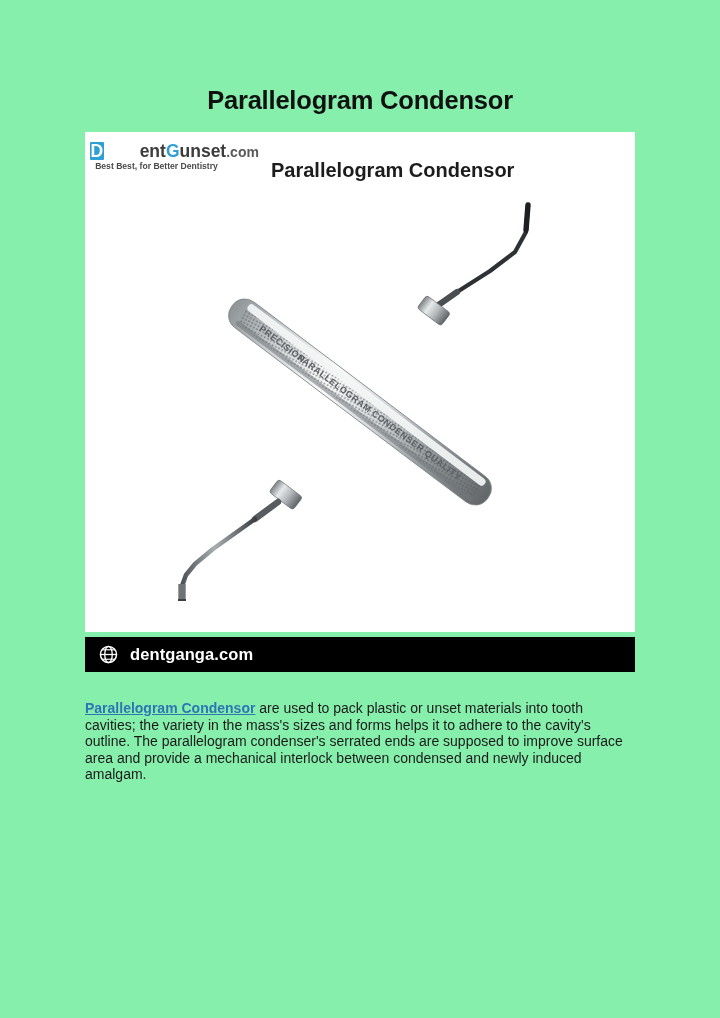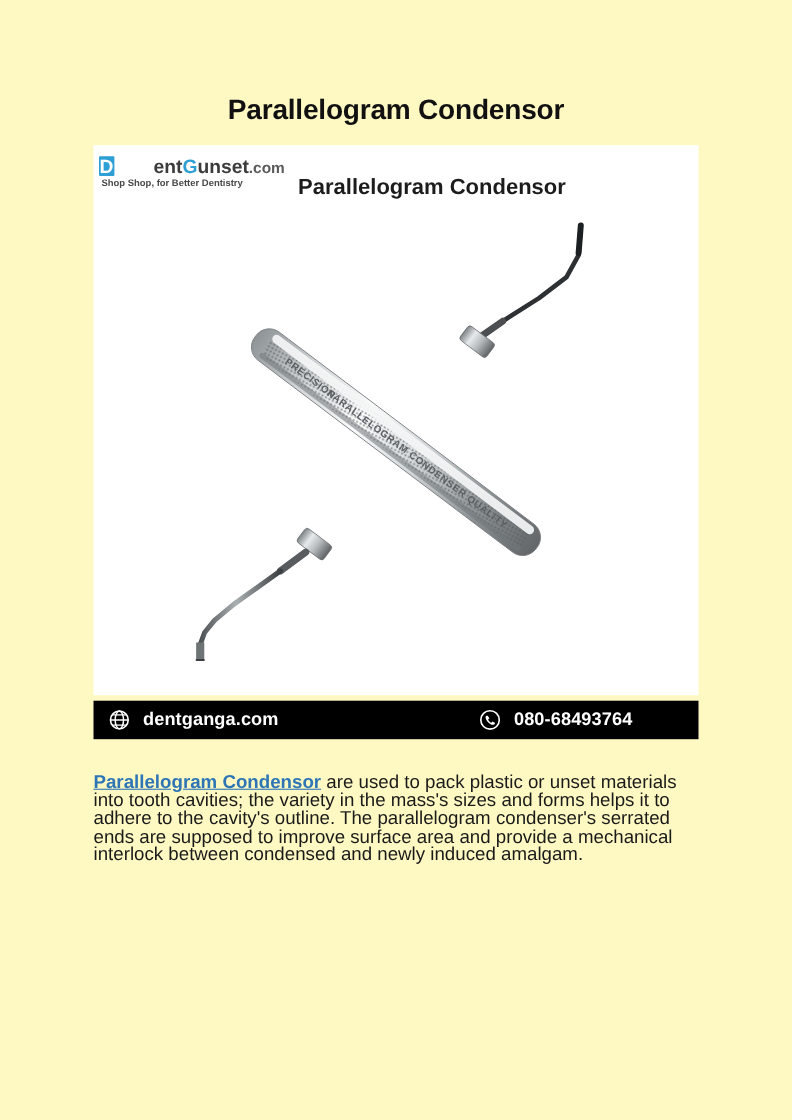--- a/index.html
+++ b/index.html
@@ -11,21 +11,21 @@
     width: 720px;
     height: 1018px;
     position: relative;
     font-family: "Liberation Sans", sans-serif;
     overflow: hidden;
   }
 
   .page {
     position: absolute;
     inset: 0;
-    background: #fef9c3;
+    background: #86efac;
   }
 
   
   .page-title {
     position: absolute;
     left: 0;
     right: 0;
     top: 86px;
     text-align: center;
     font-size: 25.5px;
@@ -144,21 +144,21 @@
     white-space: nowrap;
     font-family: "Liberation Sans", sans-serif;
   }
 
   
   .body-copy {
     position: absolute;
     left: 85px;
     top: 686px;
     width: 540px;
-    font-size: 17px;
+    font-size: 14px;
     line-height: 16.5px;
     color: #1a1a1a;
     text-align: left;
     font-family: "Liberation Sans", sans-serif;
   }
   .body-link {
     color: #2e75b6;
     font-weight: bold;
     text-decoration: underline;
     cursor: pointer;
@@ -168,21 +168,21 @@
 <body>
 
 <div class="page">
 
   <div class="page-title">Parallelogram Condensor</div>
 
   <div class="product-card">
 
     <div class="brand-logo">
       <div class="brand-logo-main"><span class="logo-dent logo-d-badge">D</span><span class="logo-dent">ent</span><span class="logo-g">G</span><span class="logo-anga">unset</span><span class="logo-com">.com</span></div>
-      <div class="brand-tagline">Shop Shop, for Better Dentistry</div>
+      <div class="brand-tagline">Best Best, for Better Dentistry</div>
     </div>
 
     <div class="image-caption">Parallelogram Condensor</div>
 
     <div class="instrument-canvas">
       <svg viewBox="0 0 550 460" xmlns="http://www.w3.org/2000/svg" aria-hidden="true">
         <defs>
           <linearGradient id="shaftGrad" x1="0" y1="0" x2="1" y2="0">
             <stop offset="0%" stop-color="#8e9396"></stop>
             <stop offset="18%" stop-color="#cfd3d5"></stop>
@@ -256,26 +256,17 @@
           <circle cx="12" cy="12" r="9.2" fill="none" stroke="#ffffff" stroke-width="1.7"></circle>
           <ellipse cx="12" cy="12" rx="4.3" ry="9.2" fill="none" stroke="#ffffff" stroke-width="1.5"></ellipse>
           <line x1="2.8" y1="12" x2="21.2" y2="12" stroke="#ffffff" stroke-width="1.5"></line>
           <line x1="4.4" y1="6.6" x2="19.6" y2="6.6" stroke="#ffffff" stroke-width="1.3"></line>
           <line x1="4.4" y1="17.4" x2="19.6" y2="17.4" stroke="#ffffff" stroke-width="1.3"></line>
         </svg>
       </span>
       <span class="contact-text">dentganga.com</span>
     </div>
 
-    <div class="contact-group phone">
-      <span class="contact-icon">
-        <svg viewBox="0 0 24 24" xmlns="http://www.w3.org/2000/svg" aria-hidden="true">
-          <circle cx="12" cy="12" r="9.6" fill="none" stroke="#ffffff" stroke-width="1.7"></circle>
-          <path d="M8.4 7.3c-.8.5-1.2 1.4-1 2.3.4 2 1.6 3.9 3.1 5.3 1.4 1.3 3 2.1 4.5 2.2.8 0 1.6-.5 1.9-1.2l.3-.8-2.6-1.5-1.1 1.1c-.1.1-.3.2-.5.1-1-.4-2.4-1.8-2.9-3-.1-.2 0-.4.1-.5l1.1-1-1.7-2.6-.8.3z" fill="#ffffff"></path>
-        </svg>
-      </span>
-      <span class="contact-text">080-68493764</span>
-    </div>
   </div>
 
   <p class="body-copy"><span class="body-link">Parallelogram Condensor</span><span> are used to pack plastic or unset materials into tooth cavities; the variety in the mass's sizes and forms helps it to adhere to the cavity's outline. The parallelogram condenser's serrated ends are supposed to improve surface area and provide a mechanical interlock between condensed and newly induced amalgam.</span></p>
 
 </div>
 
 </body></html>

